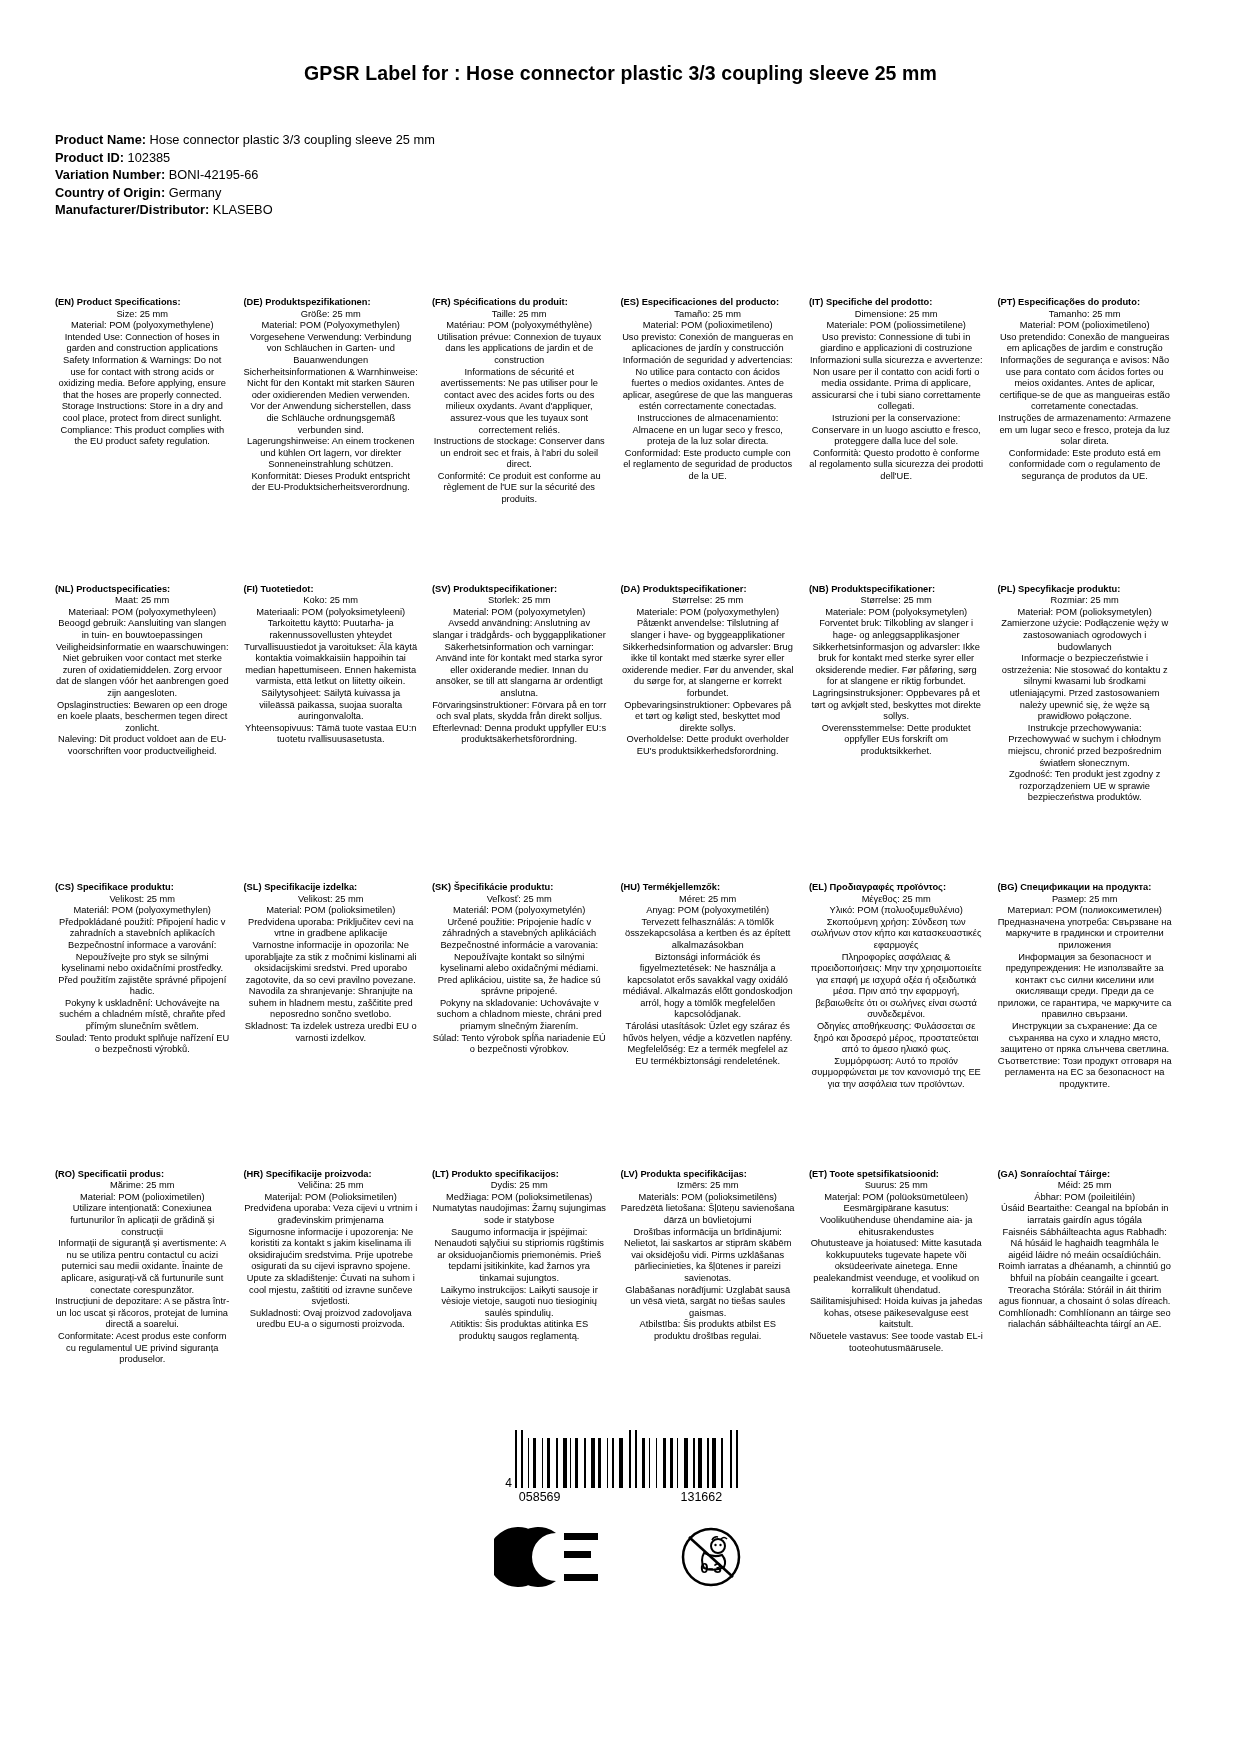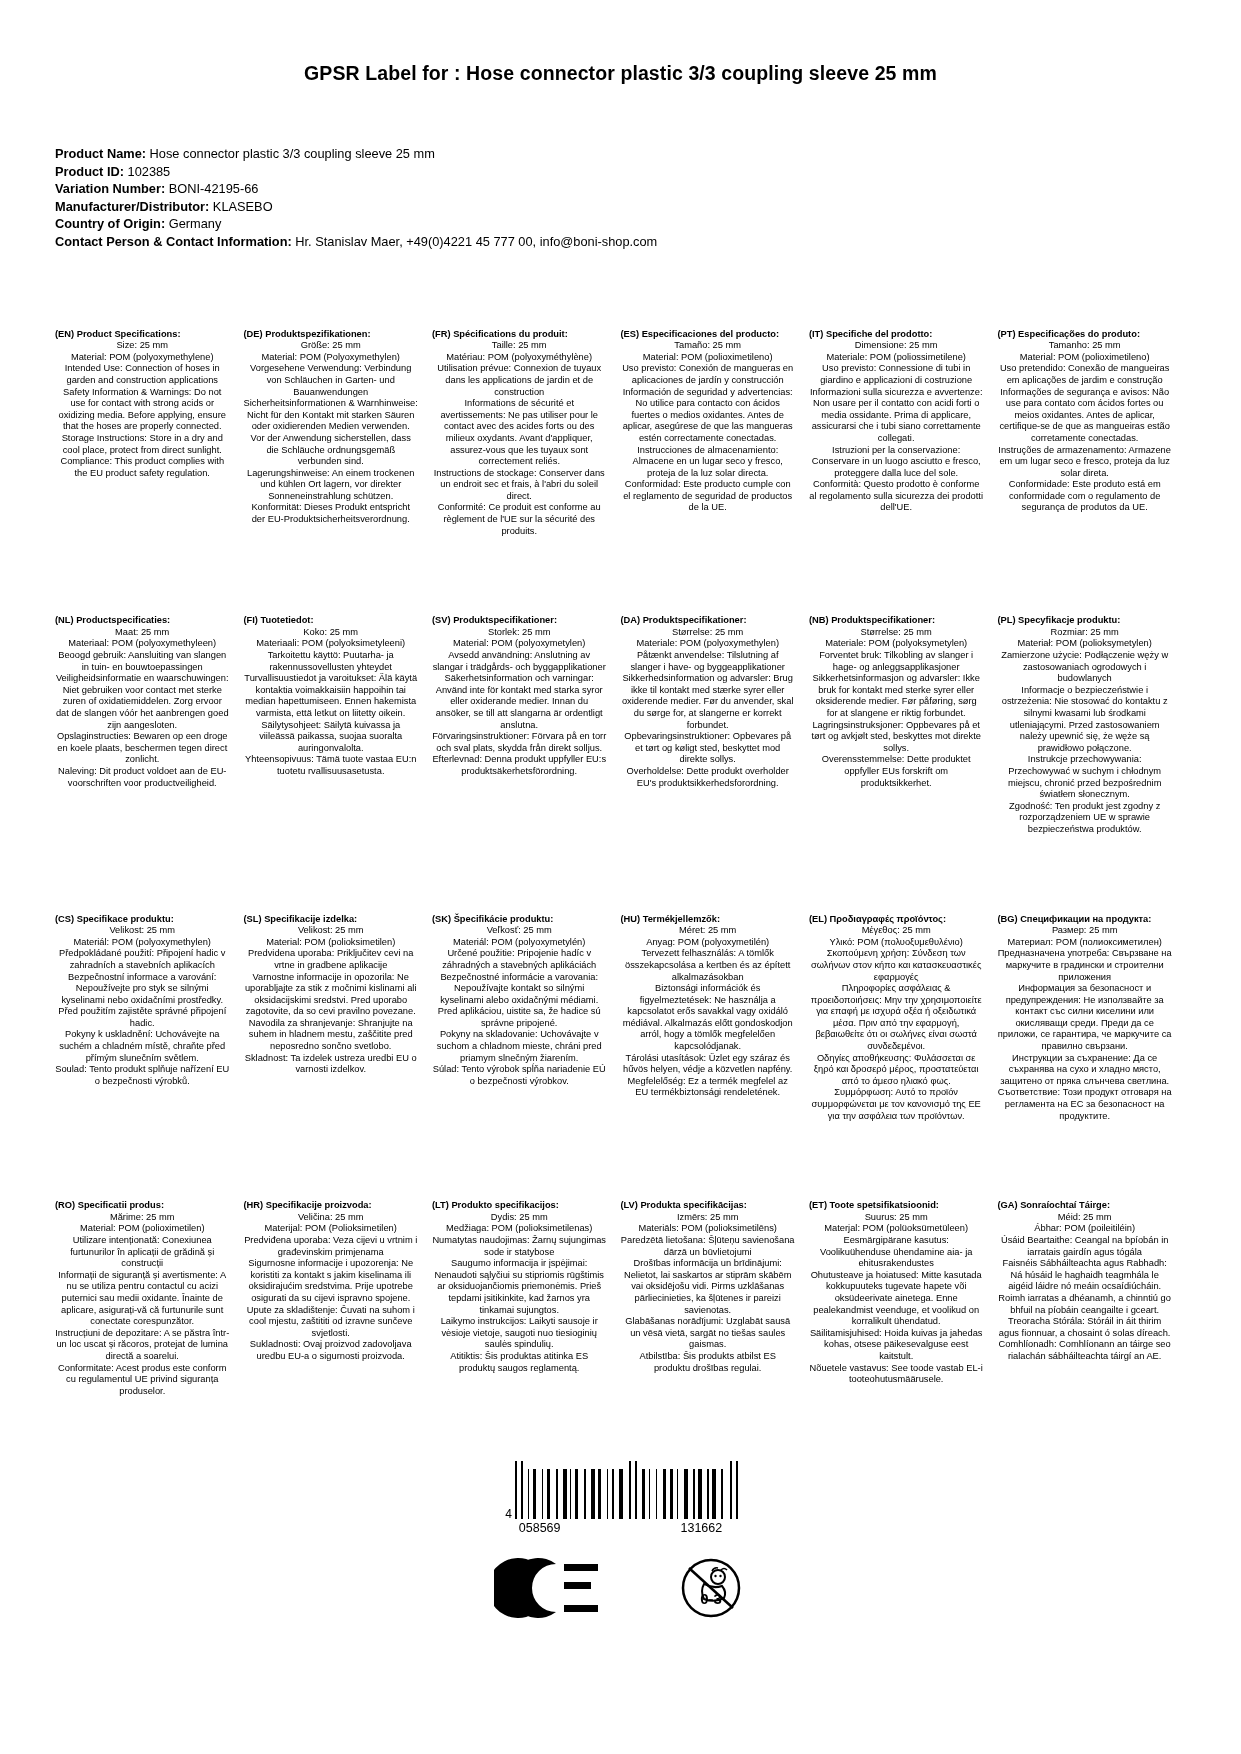--- a/index.html
+++ b/index.html
@@ -22,21 +22,21 @@
     position: relative;
   }
   .doc-title {
     text-align: center;
     font-size: 19.5px;
     font-weight: bold;
     margin: 12px 0 0 0;
     letter-spacing: 0.1px;
   }
   .meta {
-    margin-top: 60px;
+    margin-top: 46px;
     font-size: 12.8px;
     line-height: 17.6px;
   }
   .meta .row {
     white-space: nowrap;
   }
   .meta .lbl {
     font-weight: bold;
   }
   .meta .val {
@@ -136,30 +136,26 @@
     </div>
     <div class="row">
       <span class="lbl">Product ID:</span>
       <span class="val">102385</span>
     </div>
     <div class="row">
       <span class="lbl">Variation Number:</span>
       <span class="val">BONI-42195-66</span>
     </div>
     <div class="row">
+      <span class="lbl">Country of Origin:</span>
+      <span class="val">Germany</span>
+    </div>
+    <div class="row">
       <span class="lbl">Manufacturer/Distributor:</span>
       <span class="val">KLASEBO</span>
-    </div>
-    <div class="row">
-      <span class="lbl">Country of Origin:</span>
-      <span class="val">Germany</span>
-    </div>
-    <div class="row">
-      <span class="lbl">Contact Person &amp; Contact Information:</span>
-      <span class="val">Hr. Stanislav Maer, +49(0)4221 45 777 00, info@boni-shop.com</span>
     </div>
   </div>
 
   <div class="grid">
 
     <div class="grid-row">
       <div class="cell">
         <span class="hdr">(EN) Product Specifications:</span>
         <span class="body">Size: 25 mm
 Material: POM (polyoxymethylene)

